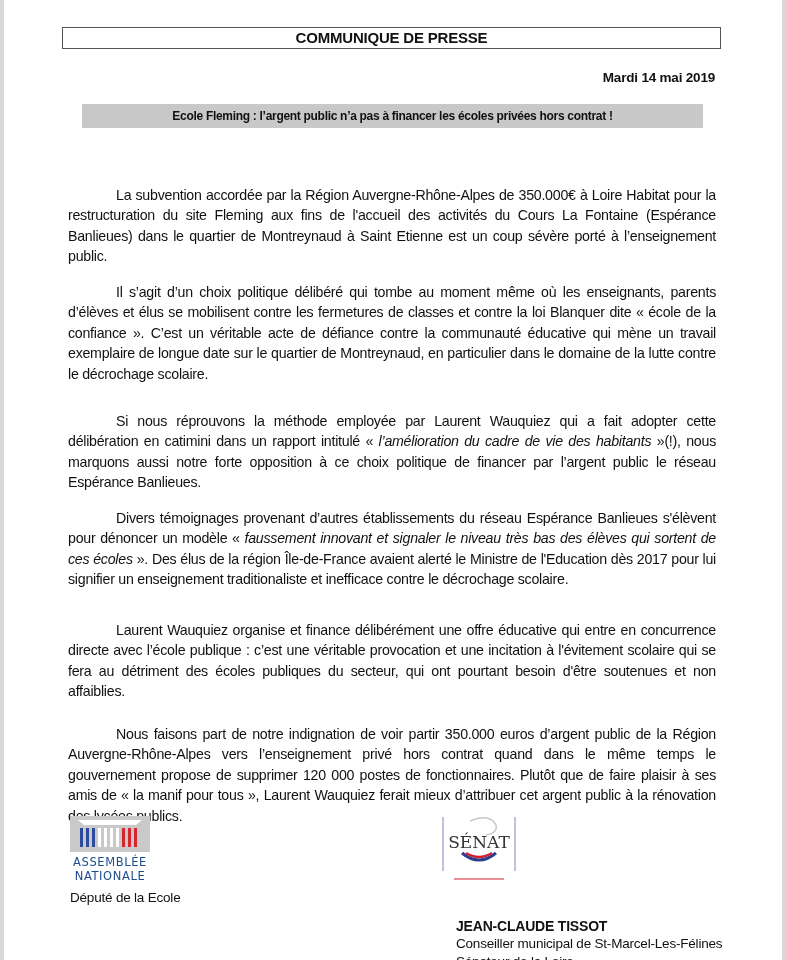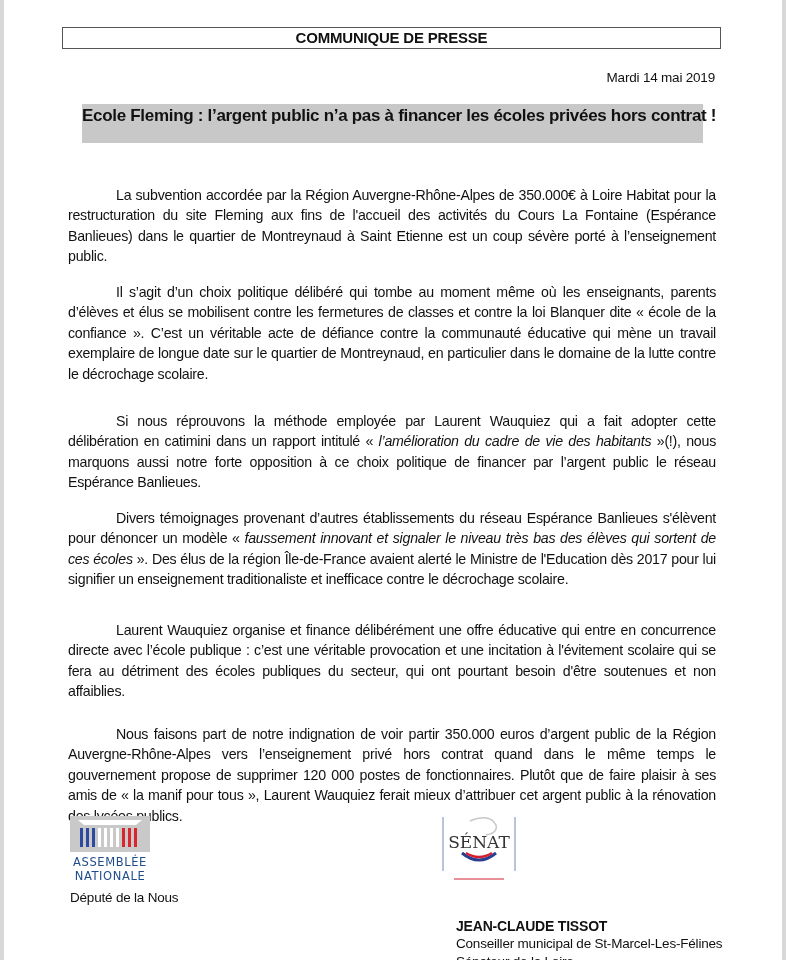--- a/index.html
+++ b/index.html
@@ -8,24 +8,24 @@
       font-family: "Liberation Sans", sans-serif; color: #111;
     }
     .page-edge-left { position: absolute; left: 0; top: 0; width: 4px; height: 960px; background: #d8d8d8; }
     .page-edge-right { position: absolute; right: 0; top: 0; width: 4px; height: 960px; background: #d8d8d8; }
     .header-box {
       position: absolute; left: 62px; top: 27px; width: 659px; height: 22px;
       border: 1.5px solid #555; box-sizing: border-box;
       text-align: center; font-weight: bold; font-size: 15px; line-height: 20px;
       letter-spacing: -0.2px;
     }
-    .date { position: absolute; right: 71px; top: 70px; font-size: 13.5px; letter-spacing: -0.2px; }
+    .date { position: absolute; right: 71px; top: 70px; font-size: 13.5px; letter-spacing: -0.2px; font-weight: bold; }
     .title {
-      position: absolute; left: 82px; top: 104px; width: 621px; height: 39px;
-      background: #c8c8c8; font-weight: bold; font-size: 17px; line-height: 24px;
+      position: absolute; left: 82px; top: 104px; width: 621px; height: 24px;
+      background: #c8c8c8; font-weight: bold; font-size: 12px; line-height: 24px;
       text-align: center; letter-spacing: -0.3px; white-space: nowrap;
     }
     .para {
       position: absolute; left: 68px; width: 648px; font-size: 14.2px; line-height: 20.4px;
       text-align: justify; letter-spacing: -0.25px; margin-top: 38px;
     }
     .para .indent { display: inline-block; width: 48px; }
     .para i { font-style: italic; }
     .p1 { top: 147px; }
     .p2 { top: 244px; }
@@ -89,20 +89,20 @@
   <line x1="3" y1="2" x2="3" y2="56" stroke="#7a86b8" stroke-width="1"></line>
   <line x1="75" y1="2" x2="75" y2="56" stroke="#7a86b8" stroke-width="1"></line>
   <path d="M30,6 Q50,-2 56,10 Q58,18 46,20" fill="none" stroke="#c7c7c7" stroke-width="1.5"></path>
   <text x="39" y="33" text-anchor="middle" font-family="DejaVu Serif, serif" font-size="17" fill="#333">SÉNAT</text>
   <path d="M22,38 Q39,52 56,38" fill="none" stroke="#2a3f8f" stroke-width="3"></path>
   <path d="M26,38 Q39,46 52,38" fill="none" stroke="#d32030" stroke-width="2.5"></path>
   <line x1="14" y1="64" x2="64" y2="64" stroke="#d32030" stroke-width="1.2"></line>
 </svg>
 
 <div class="sig sig-left">
-  <div>Député de la Nous</div>
+  <div>Député de la Ecole</div>
 </div>
 
 <div class="sig sig-right">
   <div class="name">JEAN-CLAUDE TISSOT</div>
   <div>Conseiller municipal de St-Marcel-Les-Félines</div>
   <div>Sénateur de la Loire</div>
 </div>
 
 </body></html>

